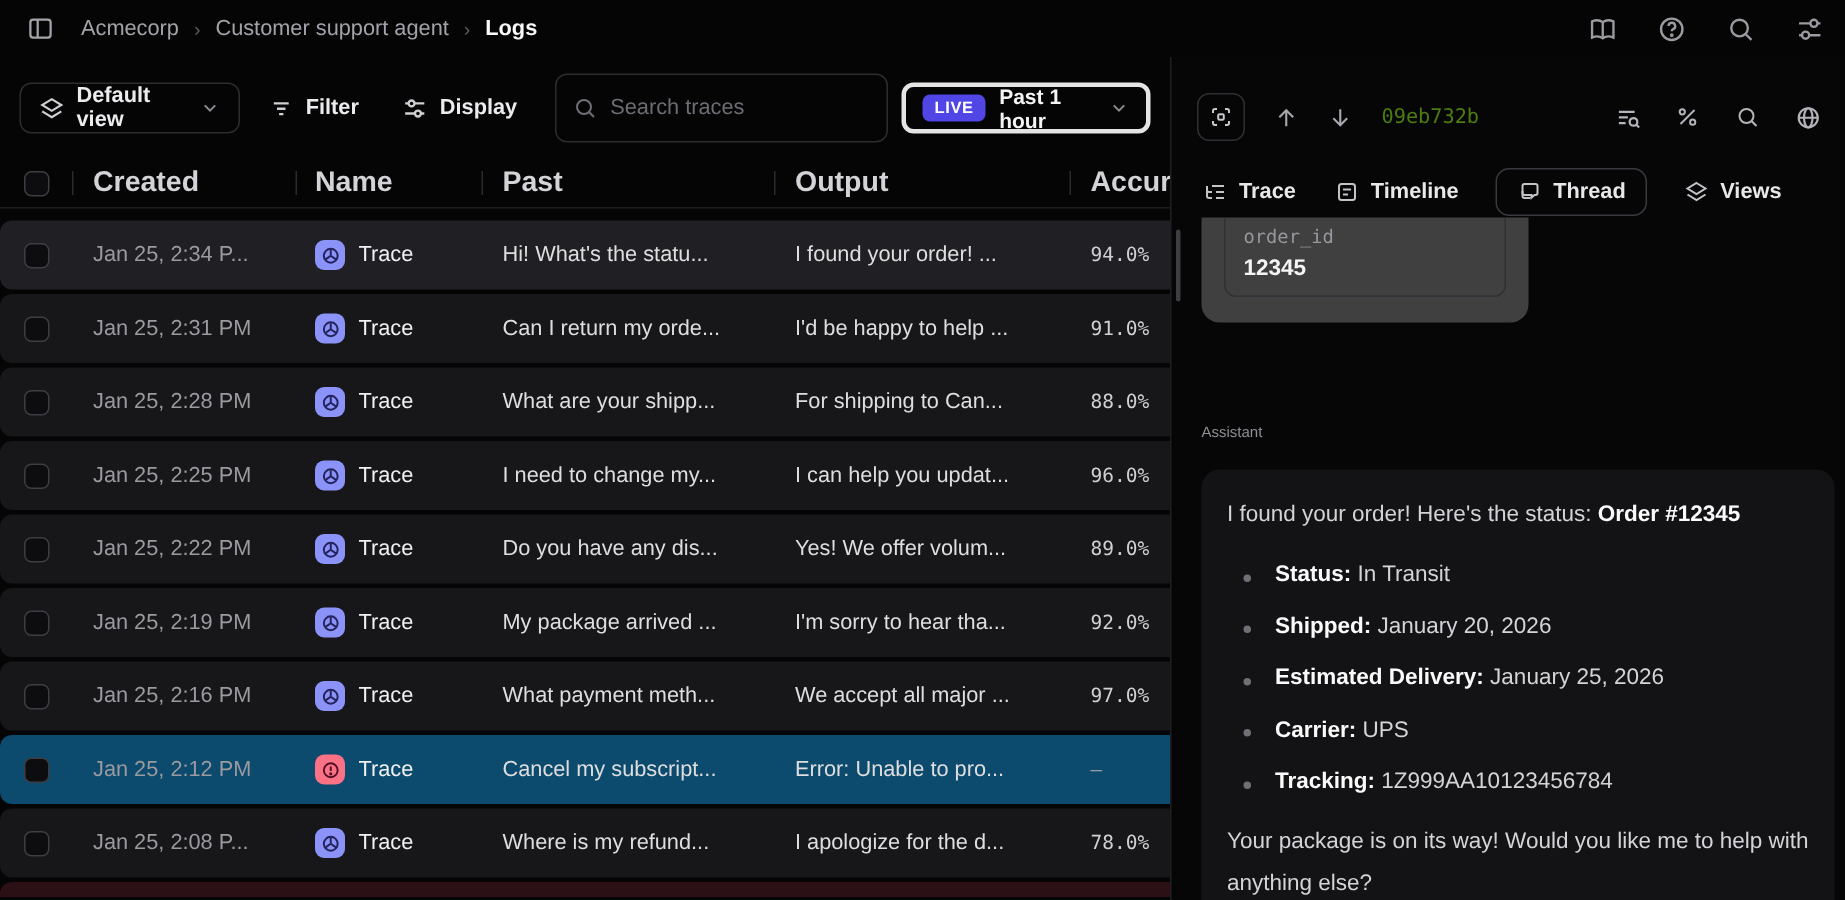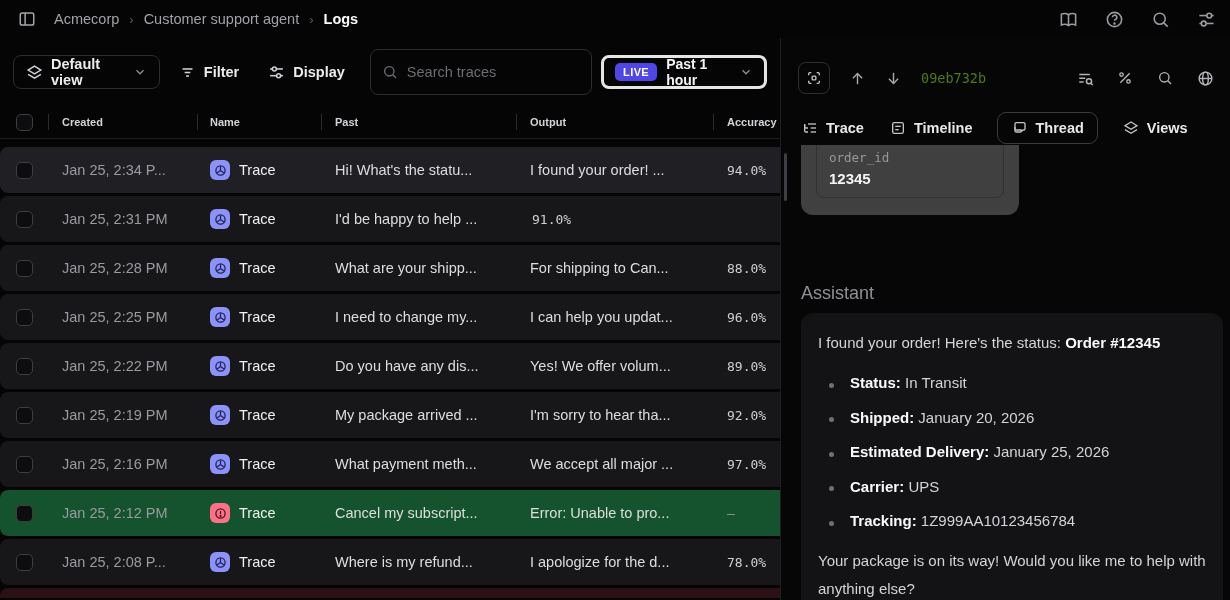--- a/index.html
+++ b/index.html
@@ -41,38 +41,38 @@
     font-size:14.5px; width:100%; font-family:"Liberation Sans",sans-serif; }
   .search-box input::placeholder { color:#6c6c73; }
   .range-btn { margin-left:auto; display:flex; align-items:center; gap:9px; height:34px;
     border:3px solid #e5e5e5; border-radius:8px; padding:0 11px; cursor:pointer; }
   .live-badge { background:#4f46e5; color:#fff; font-size:11px; font-weight:700;
     letter-spacing:.4px; padding:3px 8px; border-radius:5px; }
   .range-label { font-size:14px; font-weight:700; color:#f4f4f5; }
 
   
   .thead { height:33px; width:980px; display:flex; align-items:center;
-    border-bottom:1px solid #1e1e22; font-size:11px; font-weight:700; color:#d4d4d8; }
+    border-bottom:1px solid #1e1e22; font-size:19px; font-weight:700; color:#d4d4d8; }
   .col-check { width:48px; display:flex; justify-content:center; align-items:center; flex:none; }
   .col-created { width:149px; flex:none; padding-left:14px; }
   .col-name { width:124px; flex:none; padding-left:13px; }
   .col-input { width:195px; flex:none; padding-left:14px; }
   .col-output { width:197px; flex:none; padding-left:14px; }
   .col-acc { width:267px; flex:none; padding-left:14px; }
   .thead > div { position:relative; height:100%; display:flex; align-items:center; }
   .thead > div + div::before { content:""; position:absolute; left:0; top:8px; bottom:8px;
     width:1px; background:#2a2a2f; }
   .checkbox { width:17px; height:17px; border:1.5px solid #3d3d44; border-radius:5px;
     background:#0d0d0f; cursor:pointer; }
 
   .rows { margin-top:8px; }
   .row { width:980px; height:46px; margin-bottom:3px; background:#17171a; border-radius:8px;
     display:flex; align-items:center; font-size:14.5px; cursor:pointer; }
   .row.selected { background:#1f1f24; }
-  .row.error { background:#14532d;justify-content:flex-end; }
+  .row.error { background:#0c4a6e;justify-content:flex-end; }
   .row .col-created { color:#9a9aa0; }
   .name-cell { display:flex; align-items:center; gap:9px; }
   .trace-chip { width:20px; height:20px; border-radius:6px; display:flex;
     align-items:center; justify-content:center; flex:none; }
   .chip-ok { background:#8b93f8; color:#22225c; }
   .chip-err { background:#fb7185; color:#511024; }
   .row .icon-err { display:none; }
   .row.error .icon-err { display:flex; }
   .trace-label { color:#f0f0f2; font-weight:500; }
   .cell-text { color:#dededf; white-space:nowrap; overflow:hidden; }
@@ -100,21 +100,21 @@
   .tab .ticon { color:#c3c3c8; }
   .tab.active { border-color:#3a3a41; padding:7px 13px; }
 
   .order-panel { position:absolute; left:19px; top:107px; width:218px; height:70px;
     background:#404040; border-radius:0 0 12px 12px; overflow:hidden; }
   .order-box { margin:-10px 15px 0 15px; border:1px solid #303036; border-radius:8px;
     padding:14px 12px 10px 12px; }
   .order-key { font-family:"DejaVu Sans Mono", monospace; font-size:12.5px; color:#97979d; }
   .order-val { font-size:15px; font-weight:600; color:#f4f4f5; margin-top:5px; }
 
-  .role-label { position:absolute; left:19px; top:245px; font-size:18px; color:#8f8f95; }
+  .role-label { position:absolute; left:19px; top:245px; font-size:10px; color:#8f8f95; }
 
   .assistant-card { position:absolute; left:19px; top:245px; margin-top:30px; width:422px;
     height:345px; background:#131316; border-radius:12px; padding:15px 17px;
     font-size:15px; line-height:29px; color:#d4d4d8; }
   .assistant-card b, .assistant-card .b { color:#fafafa; font-weight:700; }
   .msg-bullets { list-style:none; margin-top:11px; margin-bottom:6px; }
   .msg-bullets li { display:flex; align-items:baseline; height:34.5px; }
   .bullet-dot { width:5px; height:5px; border-radius:50%; background:#6f6f76;
     margin:0 16px 0 11px; flex:none; align-self:center; }
   .msg-outro { line-height:28.5px; }
@@ -269,20 +269,21 @@
           <svg width="13" height="13" viewBox="0 0 24 24" fill="none" stroke="currentColor" stroke-width="2.4">
               <circle cx="12" cy="12" r="8.5"></circle>
               <line x1="12" y1="12" x2="12" y2="4.5"></line>
               <line x1="12" y1="12" x2="5.6" y2="16.5"></line>
               <line x1="12" y1="12" x2="18.4" y2="16.5"></line>
             </svg>
         </span>
 
         <span class="trace-label">Trace</span>
       </div>
+      <div class="col-input cell-text">Can I return my orde...</div>
       <div class="col-output cell-text">I'd be happy to help ...</div>
       <div class="col-acc val">91.0%</div>
     </div>
 
     <div class="row">
       <div class="col-check">
           <span class="checkbox"></span>
         </div>
       <div class="col-created">Jan 25, 2:28 PM</div>
       <div class="col-name name-cell">

